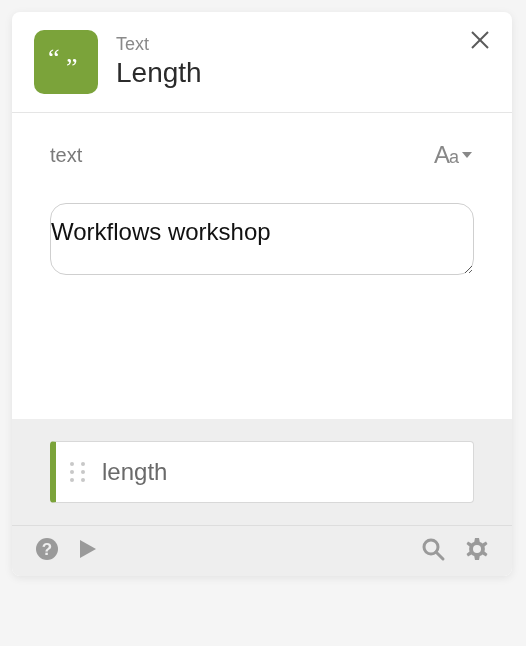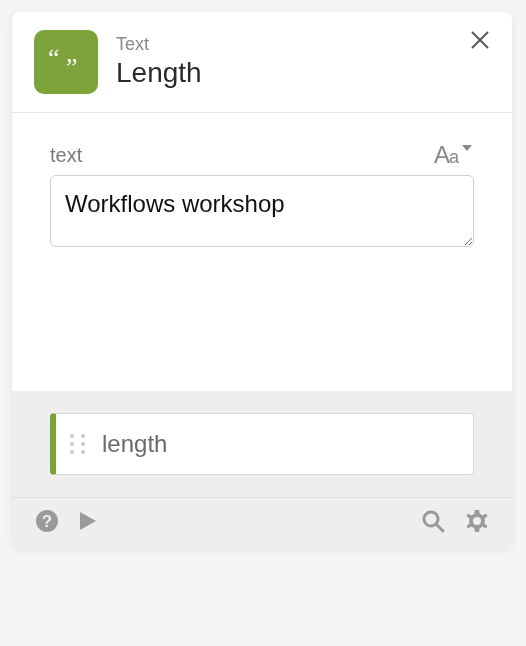--- a/index.html
+++ b/index.html
@@ -63,43 +63,44 @@
       align-items: center;
       justify-content: space-between;
       margin-bottom: 6px;
     }
     .field-label {
       font-size: 20px;
       color: #7a7a7a;
     }
     .type-toggle {
       display: flex;
-      align-items: flex-start;
+      align-items: center;
       color: #888;
       cursor: pointer;
     }
     .type-toggle .aa {
       font-size: 22px;
       font-weight: 400;
       letter-spacing: -1px;
     }
     .type-toggle .aa .big { font-size: 24px; }
     .type-toggle .aa .small { font-size: 18px; }
     .type-toggle svg { margin-left: 2px; }
     .textarea {
       width: 100%;
       border: 1px solid #cfcfcf;
-      border-radius: 6px;
-      padding: 14px 14px;
+      border-radius: 16px;
+      padding: 14px 0;
       font-size: 24px;
       color: #111;
       resize: both;
       min-height: 72px;
       font-family: inherit;
       line-height: 1.2;
+      margin-top: 28px;
     }
     .outputs {
       background: #eeeeee;
       padding: 22px 38px 22px 38px;
     }
     .output-pill {
       background: #fff;
       border: 1px solid #d8d8d8;
       border-left: 6px solid #7ba33a;
       border-radius: 4px;

